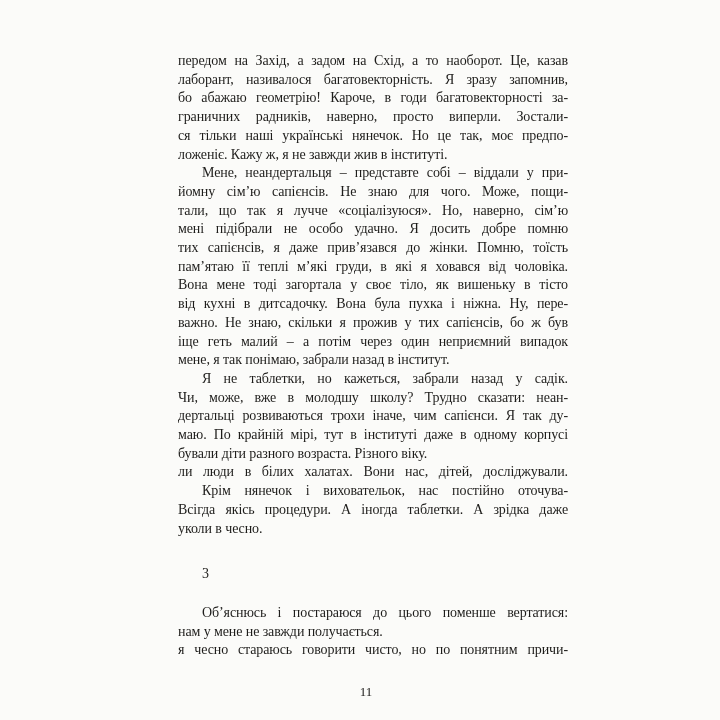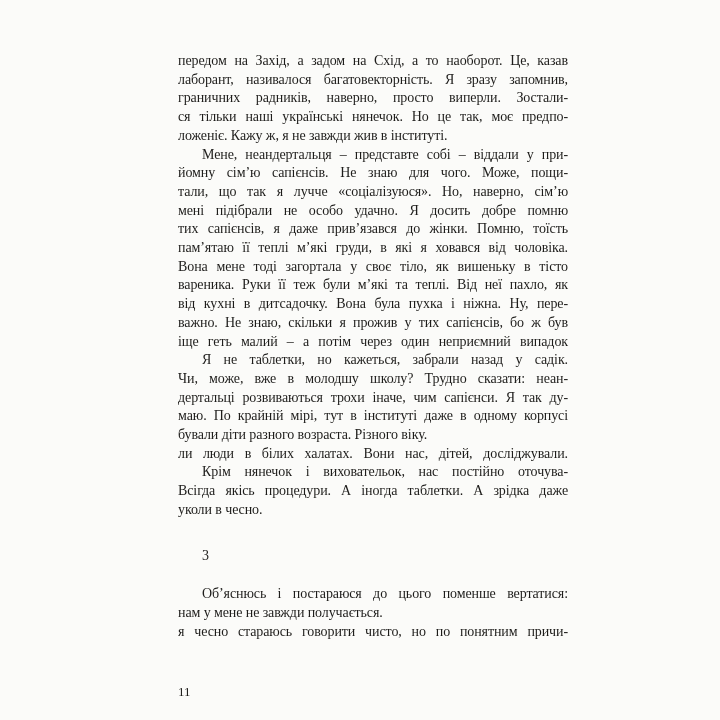--- a/index.html
+++ b/index.html
@@ -48,50 +48,51 @@
   .section-number {
     padding-left: 24px;
     margin-top: 27px;
     margin-bottom: 20px;
   }
   .folio {
     position: absolute;
     top: 684px;
     left: 178px;
     width: 376px;
-    text-align: left;
+    text-align: center;
     color: #1e1d1b;
     font-size: 13px;
     line-height: 16px;
   }
 </style>
 </head>
 <body>
 
 <div class="page">
   <div class="text-column">
       <div class="paragraph">
         <div class="line">передом на Захід, а задом на Схід, а то наоборот. Це, казав</div>
         <div class="line">лаборант, називалося багатовекторність. Я зразу запомнив,</div>
+        <div class="line">бо абажаю геометрію! Кароче, в годи багатовекторності за-</div>
         <div class="line">граничних радників, наверно, просто виперли. Зостали-</div>
         <div class="line">ся тільки наші українські нянечок. Но це так, моє предпо-</div>
         <div class="line last">ложеніє. Кажу ж, я не завжди жив в інституті.</div>
       </div>
       <div class="paragraph">
         <div class="line first-indent">Мене, неандертальця – представте собі – віддали у при-</div>
         <div class="line">йомну сім’ю сапієнсів. Не знаю для чого. Може, пощи-</div>
         <div class="line">тали, що так я лучче «соціалізуюся». Но, наверно, сім’ю</div>
         <div class="line">мені підібрали не особо удачно. Я досить добре помню</div>
         <div class="line">тих сапієнсів, я даже прив’язався до жінки. Помню, тоїсть</div>
         <div class="line">пам’ятаю її теплі м’які груди, в які я ховався від чоловіка.</div>
         <div class="line">Вона мене тоді загортала у своє тіло, як вишеньку в тісто</div>
-        <div class="line">вареника. Руки її теж були м’які та теплі. Від неї пахло, як</div>
         <div class="line">від кухні в дитсадочку. Вона була пухка і ніжна. Ну, пере-</div>
         <div class="line">важно. Не знаю, скільки я прожив у тих сапієнсів, бо ж був</div>
         <div class="line">іще геть малий – а потім через один неприємний випадок</div>
+        <div class="line last">мене, я так понімаю, забрали назад в інститут.</div>
       </div>
       <div class="paragraph">
         <div class="line first-indent">Я не таблетки, но кажеться, забрали назад у садік.</div>
         <div class="line">Чи, може, вже в молодшу школу? Трудно сказати: неан-</div>
         <div class="line">дертальці розвиваються трохи іначе, чим сапієнси. Я так ду-</div>
         <div class="line">маю. По крайній мірі, тут в інституті даже в одному корпусі</div>
         <div class="line last">бували діти разного возраста. Різного віку.</div>
       </div>
       <div class="paragraph">
         <div class="line">ли люди в білих халатах. Вони нас, дітей, досліджували.</div>

